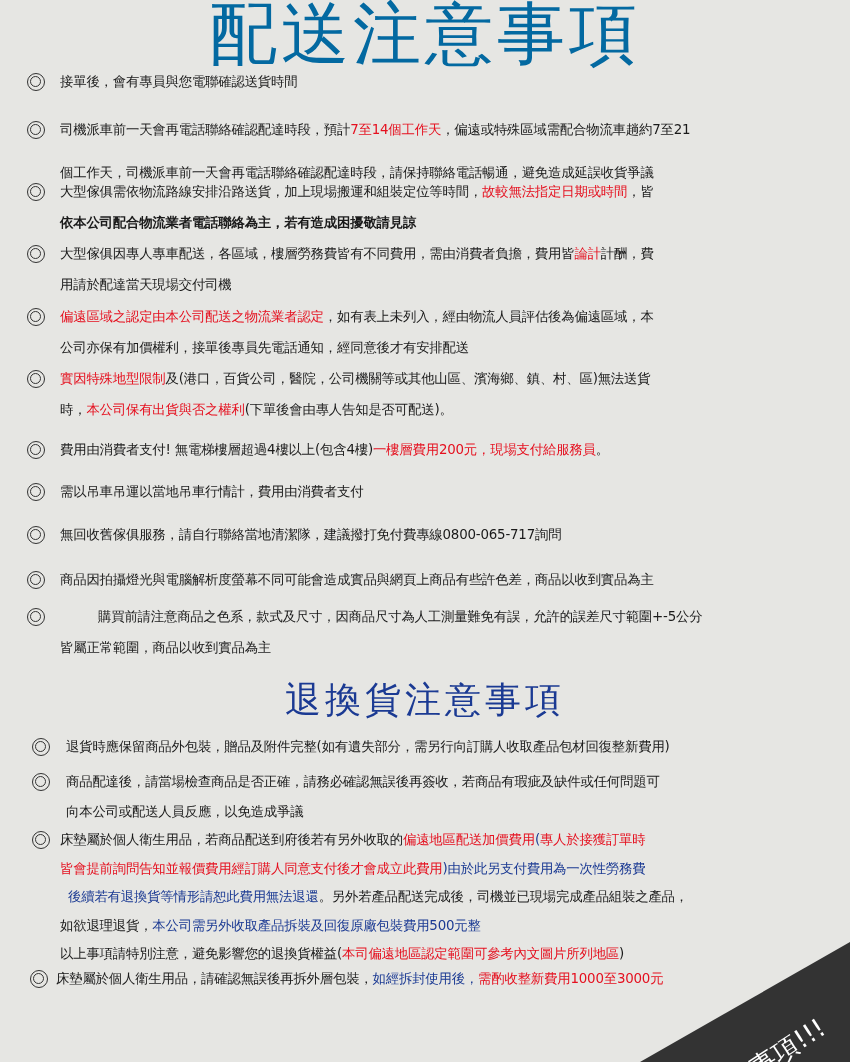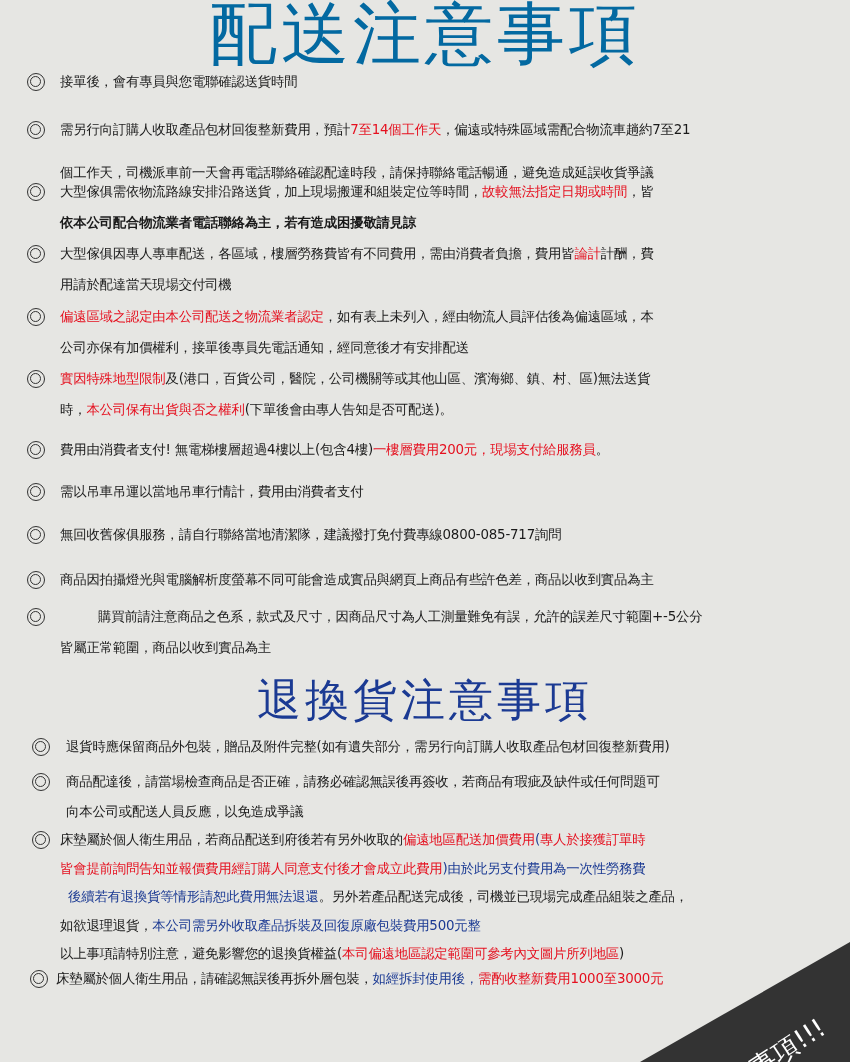--- a/index.html
+++ b/index.html
@@ -9,21 +9,21 @@
     font-family: "DejaVu Sans", "Liberation Sans", sans-serif;
     color: #1a1a1a;
     position: relative;
   }
   .title {
     position: absolute; left: 0; width: 850px; text-align: center;
     font-family: "DejaVu Sans", sans-serif;
     font-weight: normal; letter-spacing: 4px; margin: 0;
   }
   .title-delivery { top: 4px; font-size: 68px; color: #0369a1; line-height: 60px; }
-  .title-return { top: 668px; font-size: 44px; color: #1b3a93; line-height: 64px; }
+  .title-return { top: 668px; font-size: 36px; color: #1b3a93; line-height: 64px; }
 
   .item { position: absolute; left: 0; width: 850px; }
   .circle {
     position: absolute; width: 18px; height: 18px; border: 1.3px solid #333;
     border-radius: 50%; box-sizing: border-box;
   }
   .circle::after {
     content: ""; position: absolute; left: 2px; top: 2px; width: 11px; height: 11px;
     border: 1.2px solid #333; border-radius: 50%; box-sizing: border-box;
   }
@@ -49,21 +49,21 @@
 <body>
 
 <h1 class="title title-delivery">配送注意事項</h1>
 <div id="delivery-list">
     <div class="item" style="top: 68px;">
       <span class="circle" style="left: 27px; top: 5px;"></span>
       <div class="text" style="left: 60px; top: 0px; line-height: 28px;"><span>接單後，會有專員與您電聯確認送貨時間</span></div>
     </div>
     <div class="item" style="top: 116px;">
       <span class="circle" style="left: 27px; top: 5px;"></span>
-      <div class="text" style="left: 60px; top: 0px; line-height: 28px;"><span>需另行向訂購人收取產品包材回復整新費用，預計</span><span class="r">7至14個工作天</span><span>，偏遠或特殊區域需配合物流車趟約7至21</span></div>
+      <div class="text" style="left: 60px; top: 0px; line-height: 28px;"><span>司機派車前一天會再電話聯絡確認配達時段，預計</span><span class="r">7至14個工作天</span><span>，偏遠或特殊區域需配合物流車趟約7至21</span></div>
       <div class="text" style="left: 60px; top: 43px; line-height: 28px;"><span>個工作天，司機派車前一天會再電話聯絡確認配達時段，請保持聯絡電話暢通，避免造成延誤收貨爭議</span></div>
     </div>
     <div class="item" style="top: 178px;">
       <span class="circle" style="left: 27px; top: 5px;"></span>
       <div class="text" style="left: 60px; top: 0px; line-height: 28px;"><span>大型傢俱需依物流路線安排沿路送貨，加上現場搬運和組裝定位等時間，</span><span class="r">故較無法指定日期或時間</span><span>，皆</span></div>
       <div class="text" style="left: 60px; top: 31px; line-height: 28px; font-weight: bold;"><span>依本公司配合物流業者電話聯絡為主，若有造成困擾敬請見諒</span></div>
     </div>
     <div class="item" style="top: 240px;">
       <span class="circle" style="left: 27px; top: 5px;"></span>
       <div class="text" style="left: 60px; top: 0px; line-height: 28px;"><span>大型傢俱因專人專車配送，各區域，樓層勞務費皆有不同費用，需由消費者負擔，費用皆</span><span class="r">論計</span><span>計酬，費</span></div>
@@ -82,21 +82,21 @@
     <div class="item" style="top: 436px;">
       <span class="circle" style="left: 27px; top: 5px;"></span>
       <div class="text" style="left: 60px; top: 0px; line-height: 28px;"><span>費用由消費者支付! 無電梯樓層超過4樓以上(包含4樓)</span><span class="r">一樓層費用200元，現場支付給服務員</span><span>。</span></div>
     </div>
     <div class="item" style="top: 478px;">
       <span class="circle" style="left: 27px; top: 5px;"></span>
       <div class="text" style="left: 60px; top: 0px; line-height: 28px;"><span>需以吊車吊運以當地吊車行情計，費用由消費者支付</span></div>
     </div>
     <div class="item" style="top: 521px;">
       <span class="circle" style="left: 27px; top: 5px;"></span>
-      <div class="text" style="left: 60px; top: 0px; line-height: 28px;"><span>無回收舊傢俱服務，請自行聯絡當地清潔隊，建議撥打免付費專線0800-085-717詢問</span></div>
+      <div class="text" style="left: 60px; top: 0px; line-height: 28px;"><span>無回收舊傢俱服務，請自行聯絡當地清潔隊，建議撥打免付費專線0800-065-717詢問</span></div>
     </div>
     <div class="item" style="top: 566px;">
       <span class="circle" style="left: 27px; top: 5px;"></span>
       <div class="text" style="left: 60px; top: 0px; line-height: 28px;"><span>商品因拍攝燈光與電腦解析度螢幕不同可能會造成實品與網頁上商品有些許色差，商品以收到實品為主</span></div>
     </div>
     <div class="item" style="top: 603px;">
       <span class="circle" style="left: 27px; top: 5px;"></span>
       <div class="text" style="left: 60px; top: 0px; line-height: 28px; margin-left: 38px;"><span>購買前請注意商品之色系，款式及尺寸，因商品尺寸為人工測量難免有誤，允許的誤差尺寸範圍+-5公分</span></div>
       <div class="text" style="left: 60px; top: 31px; line-height: 28px;"><span>皆屬正常範圍，商品以收到實品為主</span></div>
     </div>

